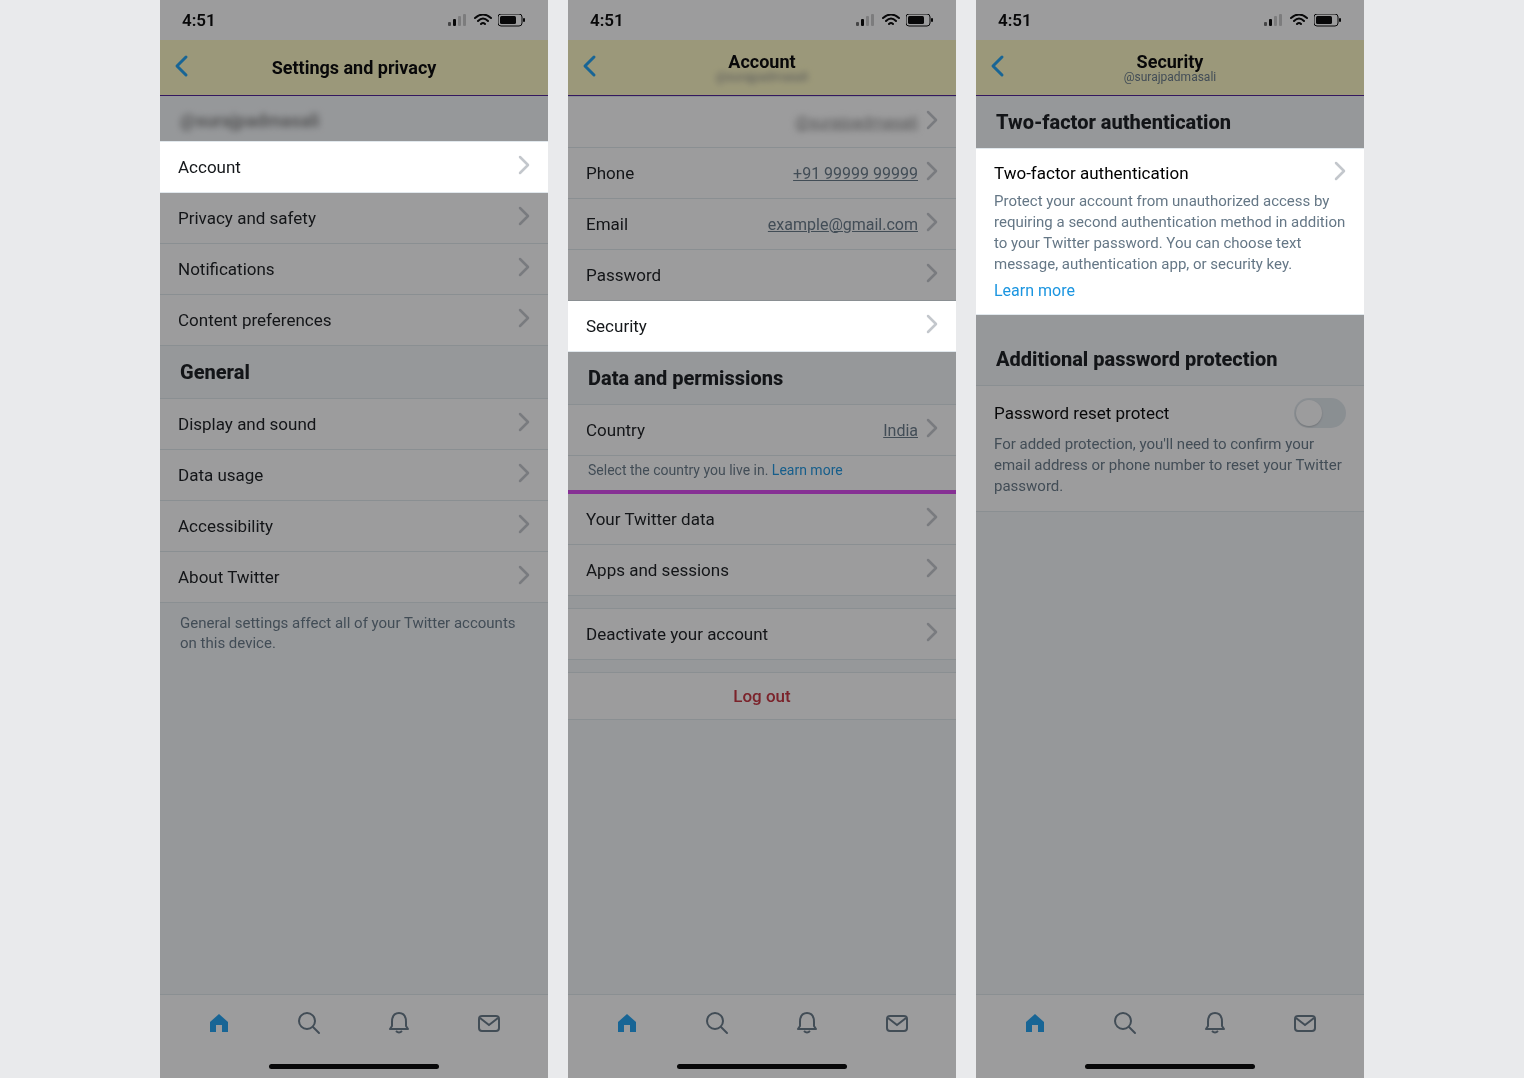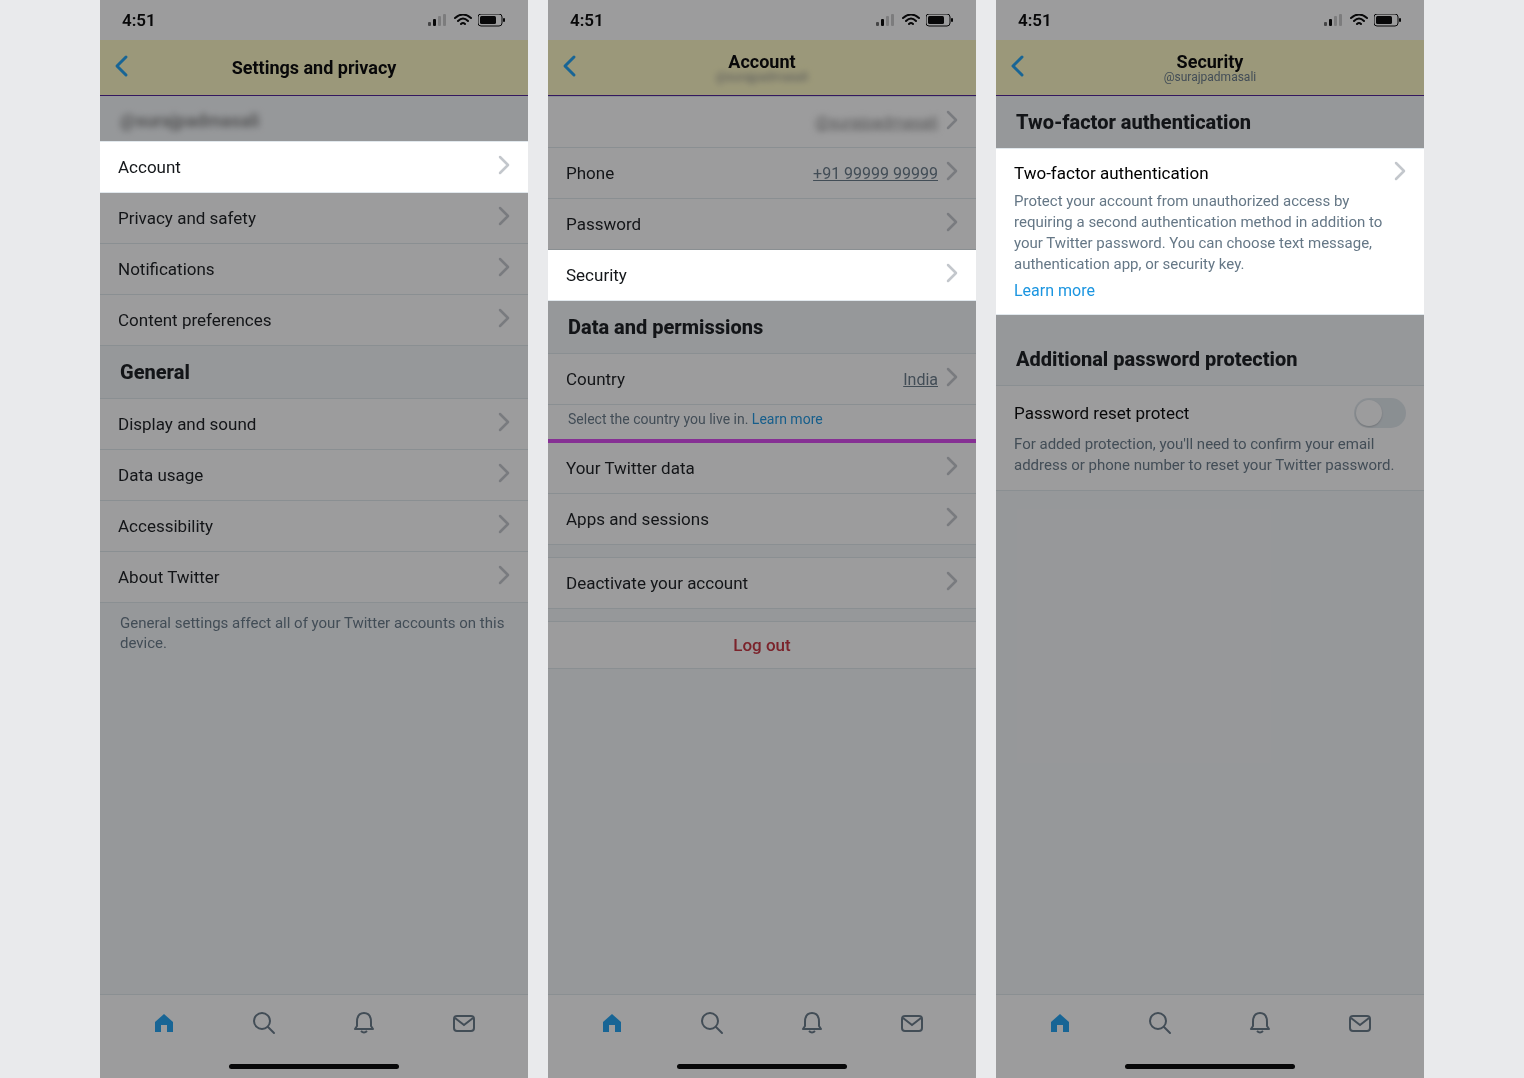--- a/index.html
+++ b/index.html
@@ -1,17 +1,17 @@
 <!DOCTYPE html>
 <html><head>
 <meta charset="utf-8">
 <style>
   *{box-sizing:border-box;margin:0;padding:0;font-family:-apple-system,BlinkMacSystemFont,"Segoe UI",Roboto,Helvetica,Arial,sans-serif;}
   body{background:#e9eaec;display:flex;gap:20px;justify-content:center;padding:0;}
-  .phone{width:428px;height:1078px;position:relative;background:#fff;border-radius:0;overflow:hidden;display:flex;flex-direction:column;}
+  .phone{width:388px;height:1078px;position:relative;background:#fff;border-radius:0;overflow:hidden;display:flex;flex-direction:column;}
   .status-bar{height:40px;display:flex;align-items:center;justify-content:space-between;padding:0 22px;font-size:17px;font-weight:600;color:#000;}
   .status-icons{display:flex;align-items:center;gap:6px;}
   .status-icons svg{display:block;}
   .header{height:56px;display:flex;align-items:center;justify-content:center;position:relative;border-bottom:1px solid #4c1d95;background:#fef9c3;}
   .header .back{position:absolute;left:12px;color:#1da1f2;}
   .header-title{font-size:18px;font-weight:700;line-height:1.1;}
   .header-sub{font-size:12px;font-weight:400;color:#657786;line-height:1;}
   .header-center{text-align:center;}
   .content{flex:1;overflow:hidden;background:#f5f8fa;}
   .sec-h{padding:14px 20px 14px;font-size:20px;font-weight:800;color:#14171a;}
@@ -197,20 +197,27 @@
           </svg></span>
     </div>
     <div class="row">
       <span class="label">Phone</span>
       <span class="value">+91 99999 99999</span>
       <span class="chev"><svg width="12" height="20">
             <use href="#chev"></use>
           </svg></span>
     </div>
     <div class="row">
+      <span class="label">Email</span>
+      <span class="value">example@gmail.com</span>
+      <span class="chev"><svg width="12" height="20">
+            <use href="#chev"></use>
+          </svg></span>
+    </div>
+    <div class="row">
       <span class="label">Password</span>
       <span class="chev"><svg width="12" height="20">
             <use href="#chev"></use>
           </svg></span>
     </div>
     <div class="row highlight">
       <span class="label">Security</span>
       <span class="chev"><svg width="12" height="20">
             <use href="#chev"></use>
           </svg></span>

